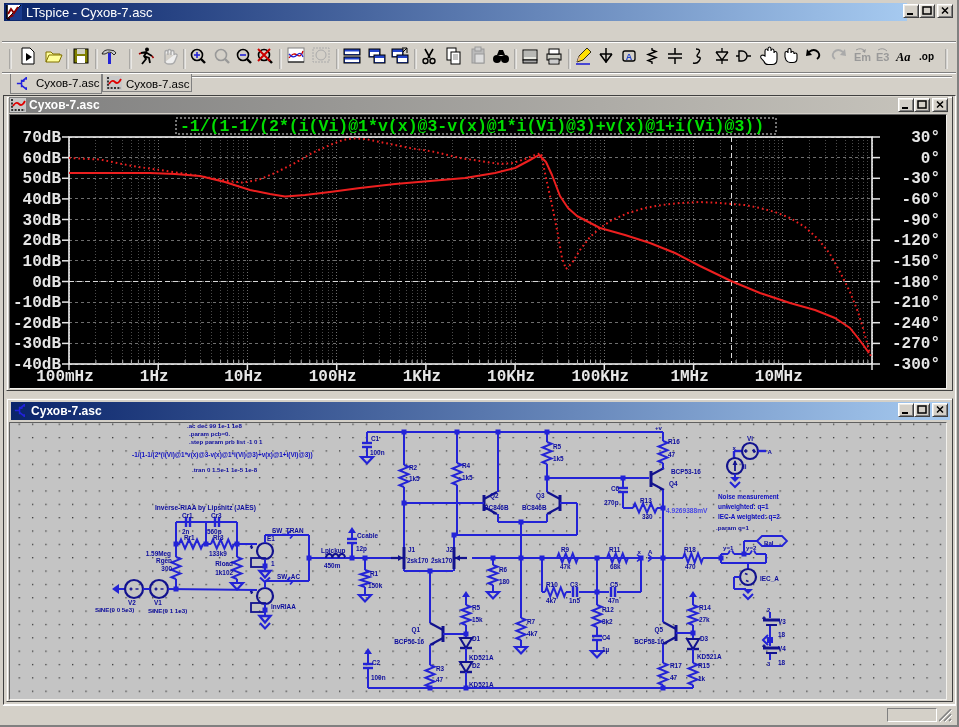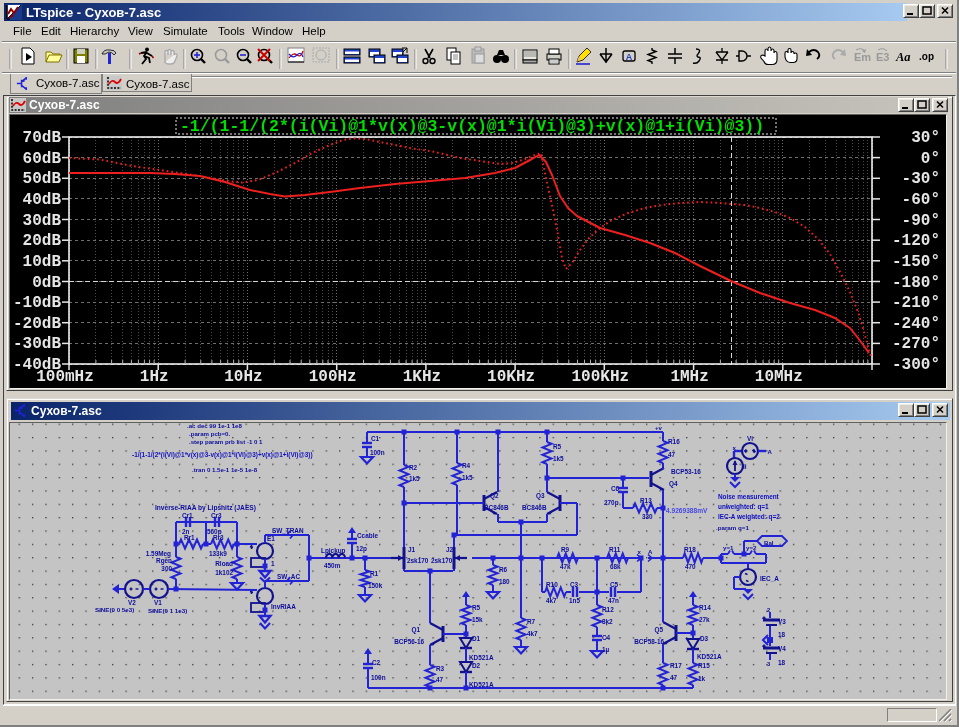--- a/index.html
+++ b/index.html
@@ -1,19 +1,19 @@
 <!DOCTYPE html>
 <html><head><meta charset="utf-8"><style>
 *{margin:0;padding:0;box-sizing:border-box}
 body{font-family:"Liberation Sans",sans-serif;width:959px;height:727px;overflow:hidden;background:#d4d0c8}
 .abs{position:absolute}
 </style></head><body>
 <div class="abs" style="left:0;top:0;width:959px;height:727px;background:#d4d0c8;border-right:2px solid #808080;border-bottom:2px solid #808080">
 
- <div class="abs" style="left:4px;top:3px;width:903px;height:18px;background:linear-gradient(to right,#0a246a,#a6caf0);color:#fff;font-weight:bold;font-size:13px">
+ <div class="abs" style="left:4px;top:3px;width:903px;height:18px;background:linear-gradient(to right,#0a246a,#a6caf0);color:#fff;font-weight:normal;font-size:13px">
    <div class="abs" style="left:2px;top:1px"><svg width="16" height="16" viewBox="0 0 16 16">
           <rect width="16" height="16" fill="#1a3a8c"></rect>
           <path d="M1 15 L15 1 H1 z" fill="#fff"></path>
           <path d="M1 15 L15 1" stroke="#000" stroke-width="1"></path>
           <path d="M1 1 v14 M1 15 h3" stroke="#000" stroke-width="1.6"></path>
           <path d="M2 10 l3 -5 l3 4 l4 -6" stroke="#8c0000" stroke-width="2" fill="none"></path>
           <polygon points="1,15 6,10 8,12" fill="#8c0000"></polygon>
         </svg></div>
    <div class="abs" style="left:22px;top:2px">LTspice - Сухов-7.asc</div>
  </div>
@@ -26,30 +26,20 @@
       <svg width="14" height="12" style="display:block">
         <rect x="3" y="2" width="8" height="7" fill="none" stroke="#000" stroke-width="1.5"></rect>
       </svg>
     </div>
     <div style="position:absolute;left:937px;top:4px;width:16px;height:14px;background:#d4d0c8;border:1px solid;border-color:#fff #404040 #404040 #fff;box-shadow:inset 1px 1px 0 #ece9e2, inset -1px -1px 0 #808080">
       <svg width="14" height="12" style="display:block">
         <path d="M4 2.5 l6 6 M10 2.5 l-6 6" stroke="#000" stroke-width="1.5"></path>
       </svg>
     </div>
 
- <div class="abs" style="left:4px;top:22px;width:948px;height:19px;font-size:11.5px;color:#000">
-      <span style="position:absolute;left:9px;top:2.5px">File</span>
-      <span style="position:absolute;left:37px;top:2.5px">Edit</span>
-      <span style="position:absolute;left:66px;top:2.5px">Hierarchy</span>
-      <span style="position:absolute;left:124px;top:2.5px">View</span>
-      <span style="position:absolute;left:159px;top:2.5px">Simulate</span>
-      <span style="position:absolute;left:214px;top:2.5px">Tools</span>
-      <span style="position:absolute;left:248px;top:2.5px">Window</span>
-      <span style="position:absolute;left:298px;top:2.5px">Help</span>
-    </div>
  <div class="abs" style="left:2px;top:41px;width:954px;height:1px;background:#808080"></div>
  <div class="abs" style="left:2px;top:42px;width:954px;height:1px;background:#fff"></div>
 
  <div class="abs" style="left:2px;top:44px;width:954px;height:28px">
       <svg width="959" height="28" style="position:absolute;left:0;top:0">
         <line x1="8" y1="5" x2="8" y2="25" stroke="#808080" stroke-width="1"></line>
         <line x1="9" y1="5" x2="9" y2="25" stroke="#ffffff" stroke-width="1"></line>
         <line x1="65" y1="5" x2="65" y2="25" stroke="#808080" stroke-width="1"></line>
         <line x1="66" y1="5" x2="66" y2="25" stroke="#ffffff" stroke-width="1"></line>
         <line x1="94" y1="5" x2="94" y2="25" stroke="#808080" stroke-width="1"></line>

